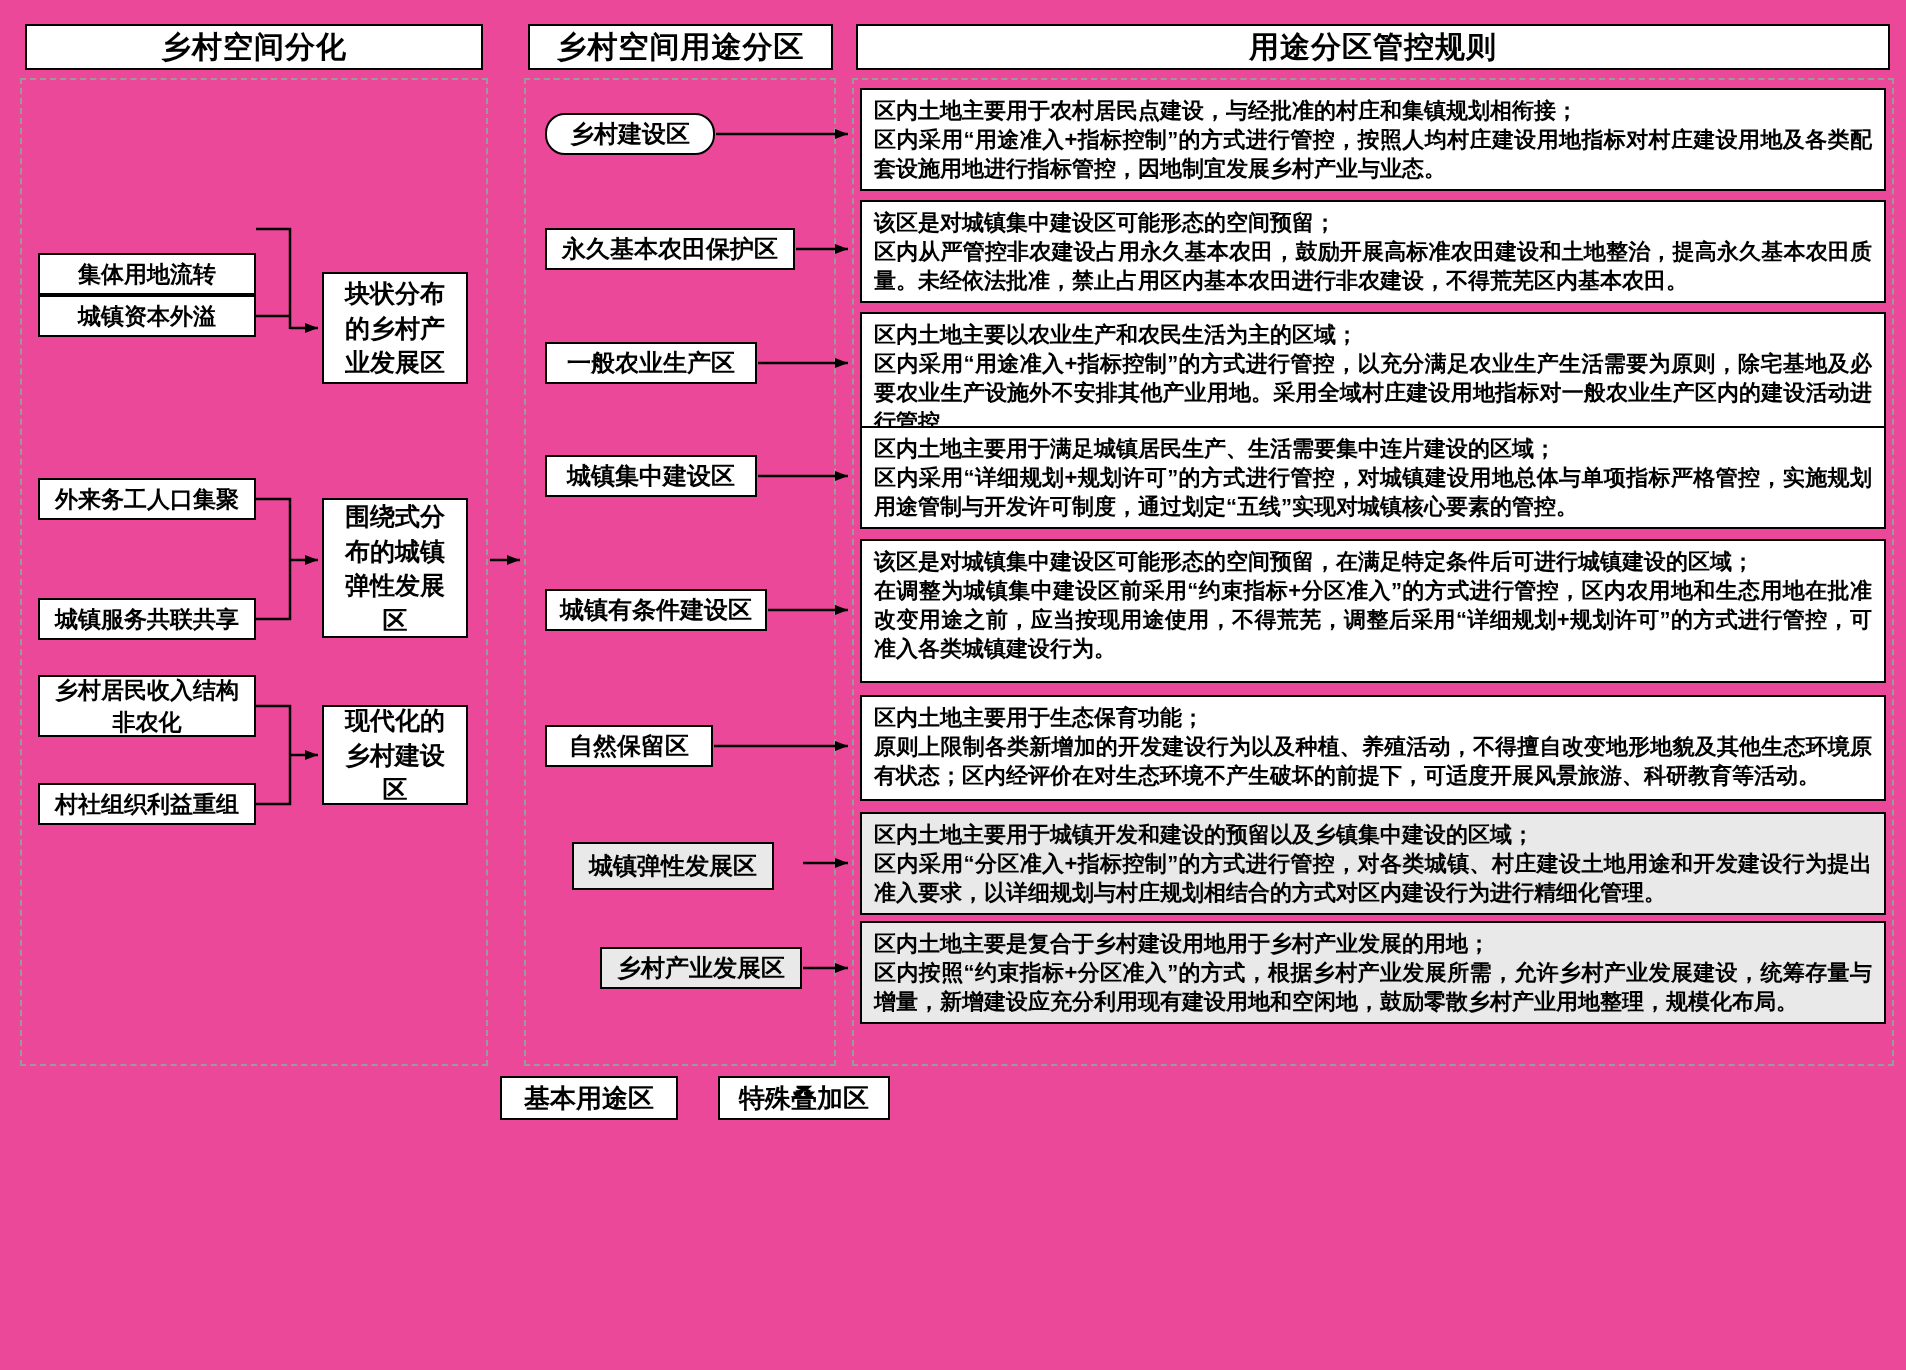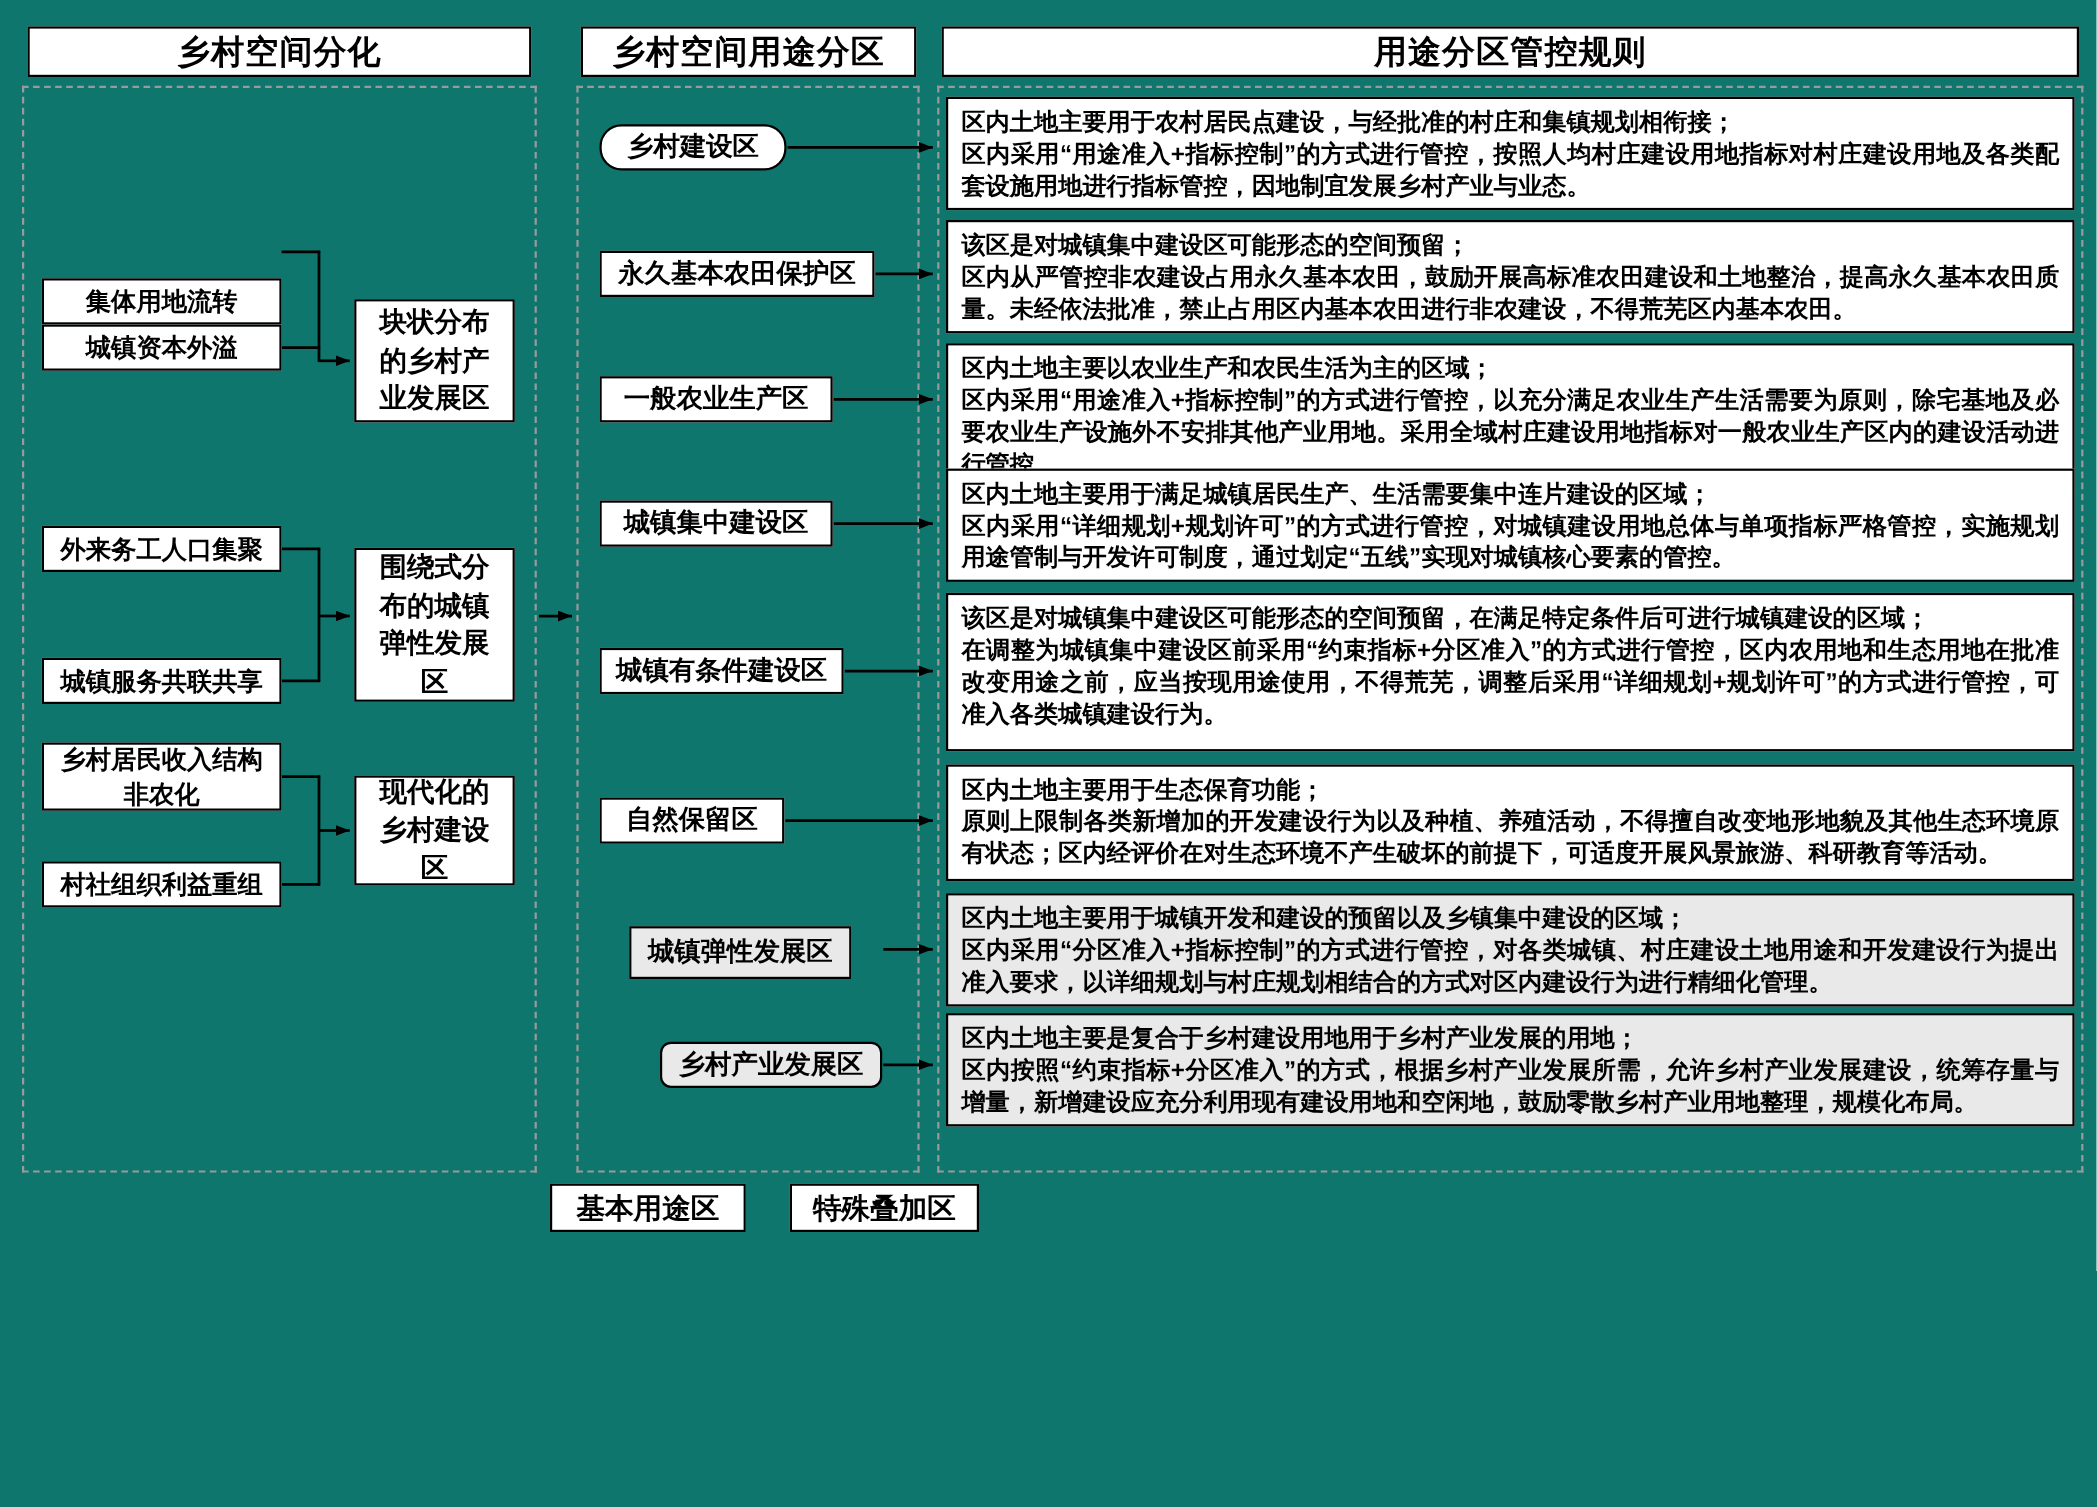--- a/index.html
+++ b/index.html
@@ -1,18 +1,18 @@
 <!DOCTYPE html>
 <html><head>
 <meta charset="utf-8">
 <style>
   * { margin:0; padding:0; box-sizing:border-box; }
   html,body { background:#fff; }
   body { font-family:"Liberation Sans","DejaVu Sans",sans-serif; }
-  .canvas { position:relative; width:1906px; height:1370px; background:#0f766e; overflow:hidden; }
+  .canvas { position:relative; width:1906px; height:1370px; background:#ec4899; overflow:hidden; }
 
   .dashed { position:absolute; border:2px dashed #9a9a9a; background:transparent; z-index:0; }
   .arrows { position:absolute; left:0; top:0; width:1906px; height:1370px; z-index:1; pointer-events:none; }
 
   .title-box { position:absolute; height:46px; border:2px solid #000; background:#fff;
                display:flex; align-items:center; justify-content:center;
                font-weight:bold; font-size:30px; z-index:2; letter-spacing:1px; }
 
   .node { position:absolute; border:2px solid #000; background:#fff;
           display:flex; align-items:center; justify-content:center; text-align:center;
@@ -91,21 +91,21 @@
   <div class="node outcome" style="left:322px; top:498px; width:146px; height:140px;">围绕式分布的城镇弹性发展区</div>
   <div class="node outcome" style="left:322px; top:705px; width:146px; height:100px;">现代化的乡村建设区</div>
 
   <div class="node zone" style="left:545px; top:113px; width:170px; height:42px;border-radius:20px;">乡村建设区</div>
   <div class="node zone" style="left:545px; top:228px; width:250px; height:42px;">永久基本农田保护区</div>
   <div class="node zone" style="left:545px; top:342px; width:212px; height:42px;">一般农业生产区</div>
   <div class="node zone" style="left:545px; top:455px; width:212px; height:42px;">城镇集中建设区</div>
   <div class="node zone" style="left:545px; top:589px; width:222px; height:42px;">城镇有条件建设区</div>
   <div class="node zone" style="left:545px; top:725px; width:168px; height:42px;">自然保留区</div>
   <div class="node zone special" style="left:572px; top:842px; width:202px; height:48px;">城镇弹性发展区</div>
-  <div class="node zone special" style="left:600px; top:947px; width:202px; height:42px;border-radius:10px;">乡村产业发展区</div>
+  <div class="node zone special" style="left:600px; top:947px; width:202px; height:42px;">乡村产业发展区</div>
 
   <div class="rule" style="left:860px; top:88px; width:1026px; min-height:100px;">
     <p>区内土地主要用于农村居民点建设，与经批准的村庄和集镇规划相衔接；</p>
     <p>区内采用“用途准入+指标控制”的方式进行管控，按照人均村庄建设用地指标对村庄建设用地及各类配套设施用地进行指标管控，因地制宜发展乡村产业与业态。</p>
   </div>
   <div class="rule" style="left:860px; top:200px; width:1026px; min-height:100px;">
     <p>该区是对城镇集中建设区可能形态的空间预留；</p>
     <p>区内从严管控非农建设占用永久基本农田，鼓励开展高标准农田建设和土地整治，提高永久基本农田质量。未经依法批准，禁止占用区内基本农田进行非农建设，不得荒芜区内基本农田。</p>
   </div>
   <div class="rule" style="left:860px; top:312px; width:1026px; min-height:102px;">

